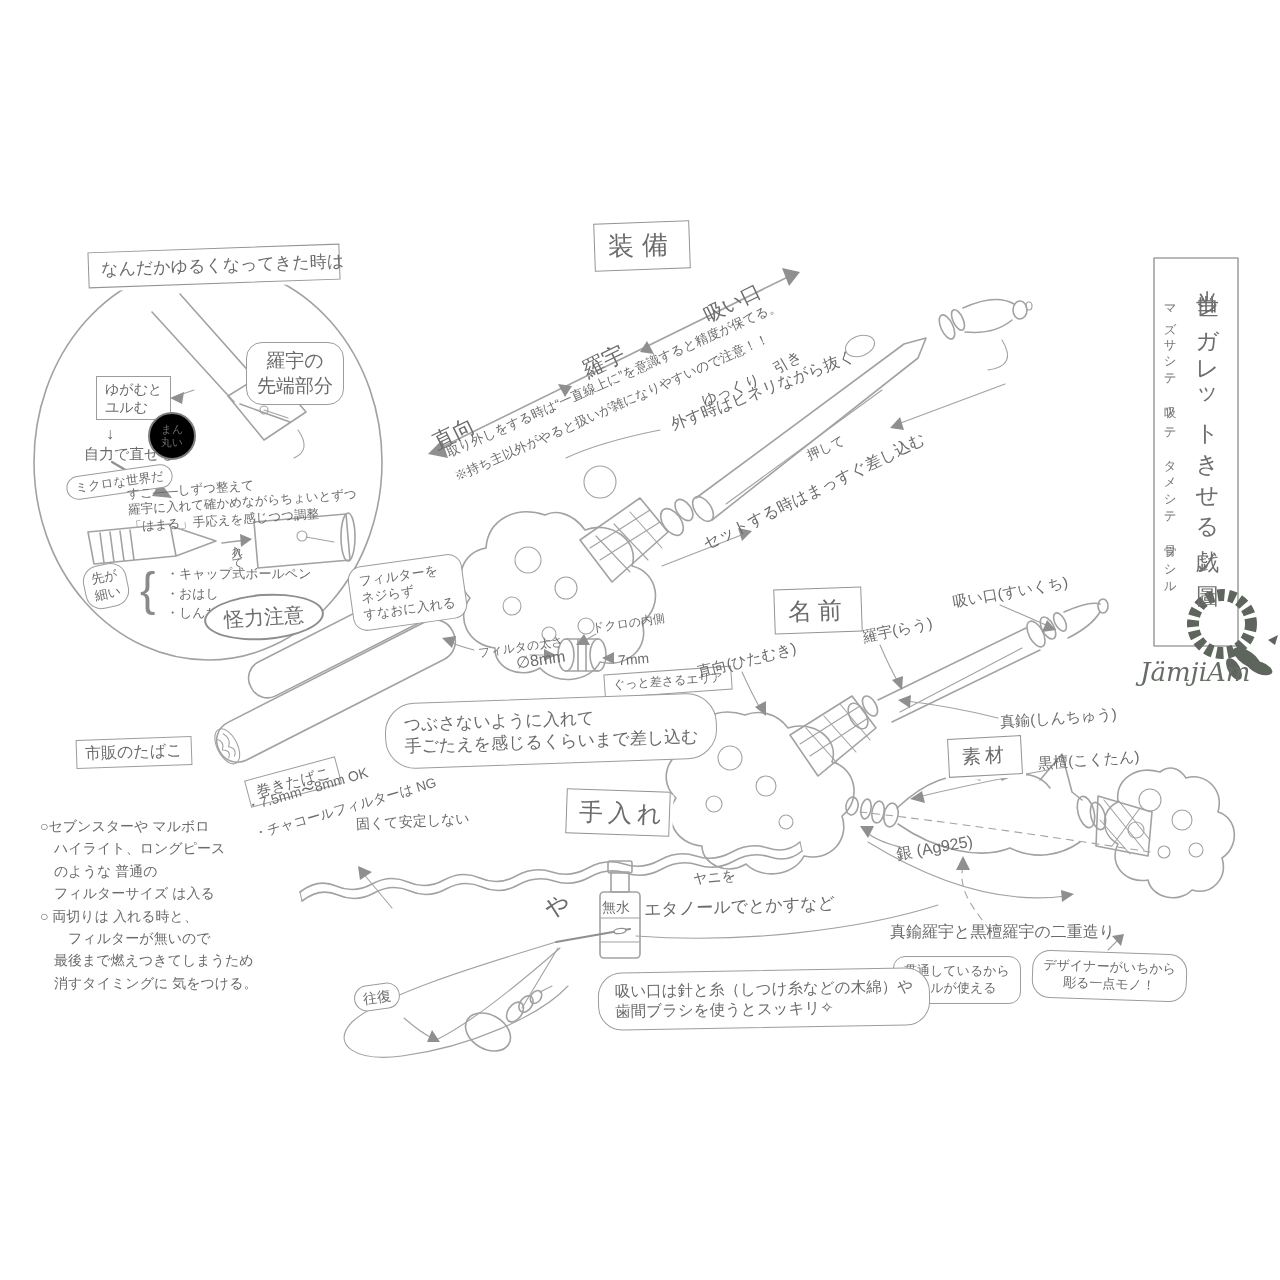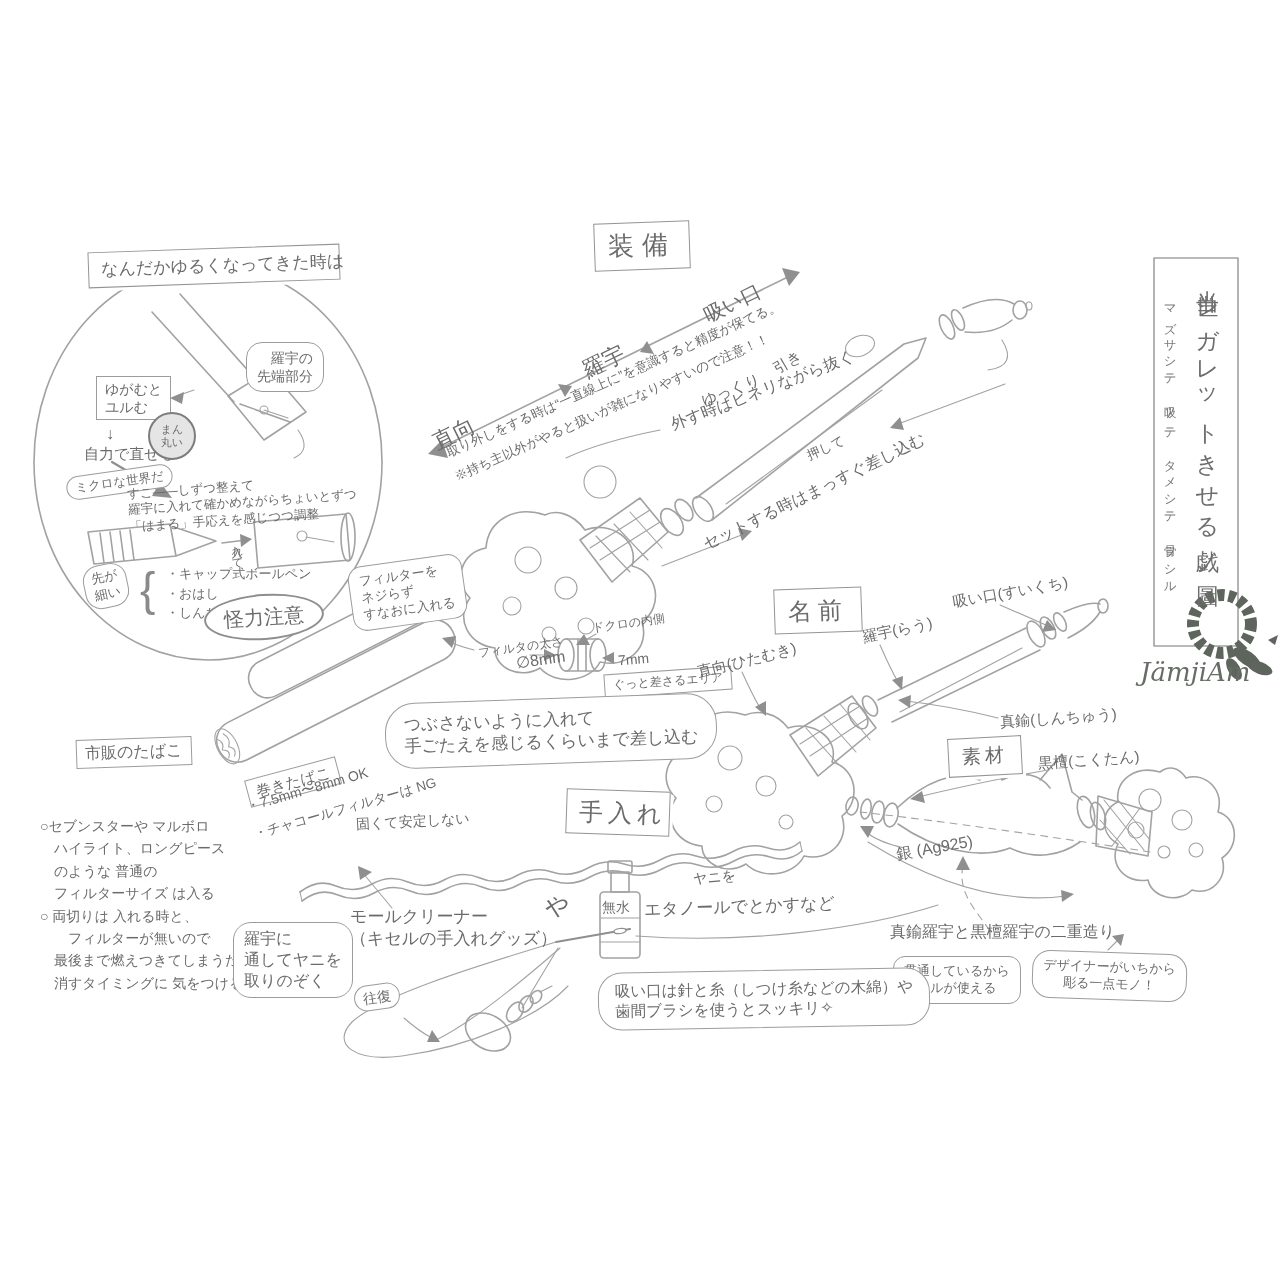--- a/index.html
+++ b/index.html
@@ -214,27 +214,27 @@
     <path class="crest" d="M1268,640 l10,-5 l-3,10 z"></path>
   </g>
 </svg>
 
 <div class="t banner" style="left:88px;top:248px;width:226px;font-size:17px;transform:rotate(-2deg);"><span>なんだかゆるくなってきた時は</span></div>
 <div class="t banner" style="left:594px;top:222px;width:70px;font-size:26px;letter-spacing:8px;transform:rotate(-2deg);"><span>装備</span></div>
 <div class="t banner" style="left:774px;top:588px;width:62px;font-size:24px;letter-spacing:6px;transform:rotate(-2deg);"><span>名前</span></div>
 <div class="t banner" style="left:948px;top:737px;width:48px;font-size:19px;letter-spacing:4px;transform:rotate(-3deg);"><span>素材</span></div>
 <div class="t banner" style="left:566px;top:790px;width:78px;font-size:24px;letter-spacing:5px;transform:rotate(2deg);"><span>手入れ</span></div>
 
-<div class="t bub ml" style="left:246px;top:342px;font-size:14px;text-align:right;">羅宇の
+<div class="t bub ml" style="left:246px;top:342px;font-size:19px;text-align:center;">羅宇の
 先端部分</div>
 <div class="t box ml" style="left:96px;top:376px;font-size:14px;">ゆがむと
 ユルむ</div>
 <div class="t" style="left:106px;top:424px;font-size:16px;">↓</div>
 <div class="t" style="left:84px;top:444px;font-size:15px;">自力で直せる</div>
-<div class="t ml" style="left:148px;top:412px;width:48px;height:48px;border:2.5px solid #7d7d7d;border-radius:50%;font-size:11px;text-align:center;line-height:1.2;padding-top:9px;box-sizing:border-box;background:#e5e5e5;">まん
+<div class="t ml" style="left:148px;top:412px;width:48px;height:48px;border:2.5px solid #7d7d7d;border-radius:50%;font-size:11px;text-align:center;line-height:1.2;padding-top:9px;box-sizing:border-box;background:#000000;">まん
 丸い</div>
 <div class="t bub" style="left:66px;top:470px;font-size:12.5px;padding:3px 8px;transform:rotate(-8deg);">ミクロな世界だ</div>
 <div class="t ml" style="left:128px;top:478px;font-size:12.5px;transform:rotate(-4deg);">すこ——しずつ整えて
 羅宇に入れて確かめながらちょいとずつ
 「はまる」手応えを感じつつ調整</div>
 <div class="t vert" style="left:230px;top:538px;font-size:11px;">入れて</div>
 <div class="t bub ml" style="left:84px;top:564px;font-size:13px;text-align:center;padding:4px 8px;transform:rotate(-12deg);">先が
 細い</div>
 <div class="t" style="left:140px;top:560px;font-size:46px;color:#8a8a8a;">{</div>
 <div class="t ml" style="left:166px;top:564px;font-size:13px;line-height:1.5;">・キャップ式ボールペン
@@ -285,30 +285,25 @@
 
 <div class="t" style="left:1000px;top:708px;font-size:15px;transform:rotate(-4deg);">真鍮(しんちゅう)</div>
 <div class="t" style="left:1038px;top:750px;font-size:15px;transform:rotate(-4deg);">黒檀(こくたん)</div>
 <div class="t" style="left:896px;top:838px;font-size:16px;transform:rotate(-10deg);">銀 (Ag925)</div>
 <div class="t" style="left:890px;top:922px;font-size:16px;">真鍮羅宇と黒檀羅宇の二重造り</div>
 <div class="t bub ml" style="left:893px;top:956px;font-size:13px;border-radius:12px;">貫通しているから
 モールが使える</div>
 <div class="t bub ml" style="left:1032px;top:952px;font-size:13px;border-radius:18px;transform:rotate(2deg);text-align:center;">デザイナーがいちから
 彫る一点モノ！</div>
 
-<div class="t ml" style="left:350px;top:906px;font-size:17px;">モールクリーナー
-（キセルの手入れグッズ）</div>
 <div class="t" style="left:545px;top:890px;font-size:24px;transform:rotate(-8deg);">や</div>
 <div class="t" style="left:693px;top:868px;font-size:14px;transform:rotate(-5deg);">ヤニを</div>
 <div class="t" style="left:602px;top:898px;font-size:14px;z-index:3;text-align:center;">無水</div>
 <div class="t" style="left:644px;top:896px;font-size:17px;transform:rotate(-2deg);">エタノールでとかすなど</div>
 <div class="t bub ml" style="left:598px;top:970px;font-size:15.5px;border-radius:24px;padding:8px 16px;transform:rotate(-1deg);">吸い口は針と糸（しつけ糸などの木綿）や
 歯間ブラシを使うとスッキリ✧</div>
-<div class="t bub ml" style="left:233px;top:922px;font-size:16px;border-radius:18px;">羅宇に
-通してヤニを
-取りのぞく</div>
 <div class="t bub" style="left:354px;top:984px;font-size:14px;padding:3px 8px;transform:rotate(-8deg);">往復</div>
 
 <div class="t vert serif" style="left:1192px;top:272px;height:360px;font-size:23px;letter-spacing:5px;color:#6e6e6e;">当世シガレットきせる戯ノ圖</div>
 <div class="t vert serif" style="left:1162px;top:296px;height:340px;font-size:12.5px;letter-spacing:3px;color:#787878;">マズサシテ　吸ッテ　タメシテ　骨ヲシル</div>
 <div class="t serif" style="left:1140px;top:656px;font-size:26px;font-style:italic;color:#676d66;">JämjiAm</div>
 
 </div>
 
 </body></html>

